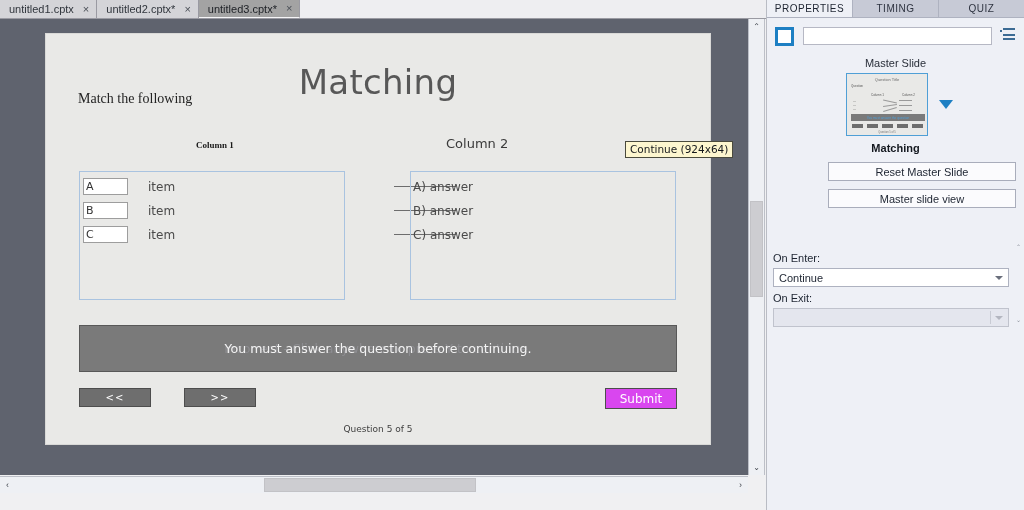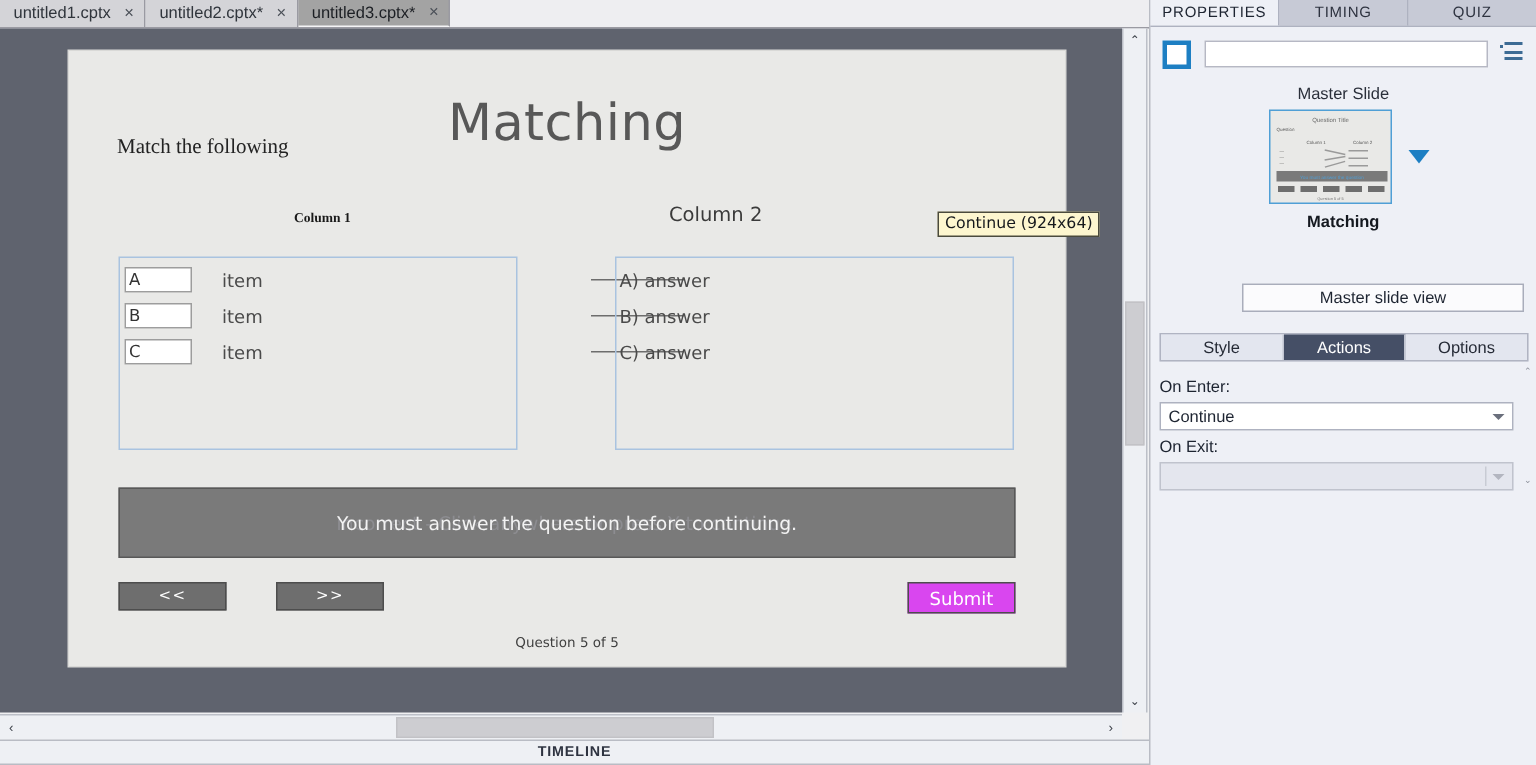--- a/index.html
+++ b/index.html
@@ -605,23 +605,20 @@
     <div class="thumb"></div>
     <div class="arrow down">⌄</div>
   </div>
 
   <div class="hscroll">
     <div class="arrow left">‹</div>
     <div class="thumb"></div>
     <div class="arrow right">›</div>
   </div>
 
-  <div class="timeline">
-    <span>TIMELINE</span>
-  </div>
 
   <div class="rpanel">
 
     <div class="rtabs">
       <div class="rtab active">PROPERTIES</div>
       <div class="rtab">TIMING</div>
       <div class="rtab">QUIZ</div>
     </div>
 
     <div class="namerow">
@@ -663,27 +660,23 @@
         <div class="t-btn" style="left:50px;width:11px;"></div>
         <div class="t-btn" style="left:65px;width:11px;"></div>
 
         <div class="t-foot">Question 5 of 5</div>
       </div>
     </div>
     <div class="thumb-caret"></div>
 
     <div class="master-name">Matching</div>
 
+    <div class="wide-btn reset">Reset Master Slide</div>
     <div class="wide-btn view">Master slide view</div>
 
-    <div class="sectabs">
-      <div class="sectab">Style</div>
-      <div class="sectab active">Actions</div>
-      <div class="sectab">Options</div>
-    </div>
 
     <div class="fieldlabel onenter">On Enter:</div>
     <div class="selectbox enter">
       <span>Continue</span>
       <span class="caret"></span>
     </div>
 
     <div class="fieldlabel onexit">On Exit:</div>
     <div class="selectbox exit">
       <span></span>

